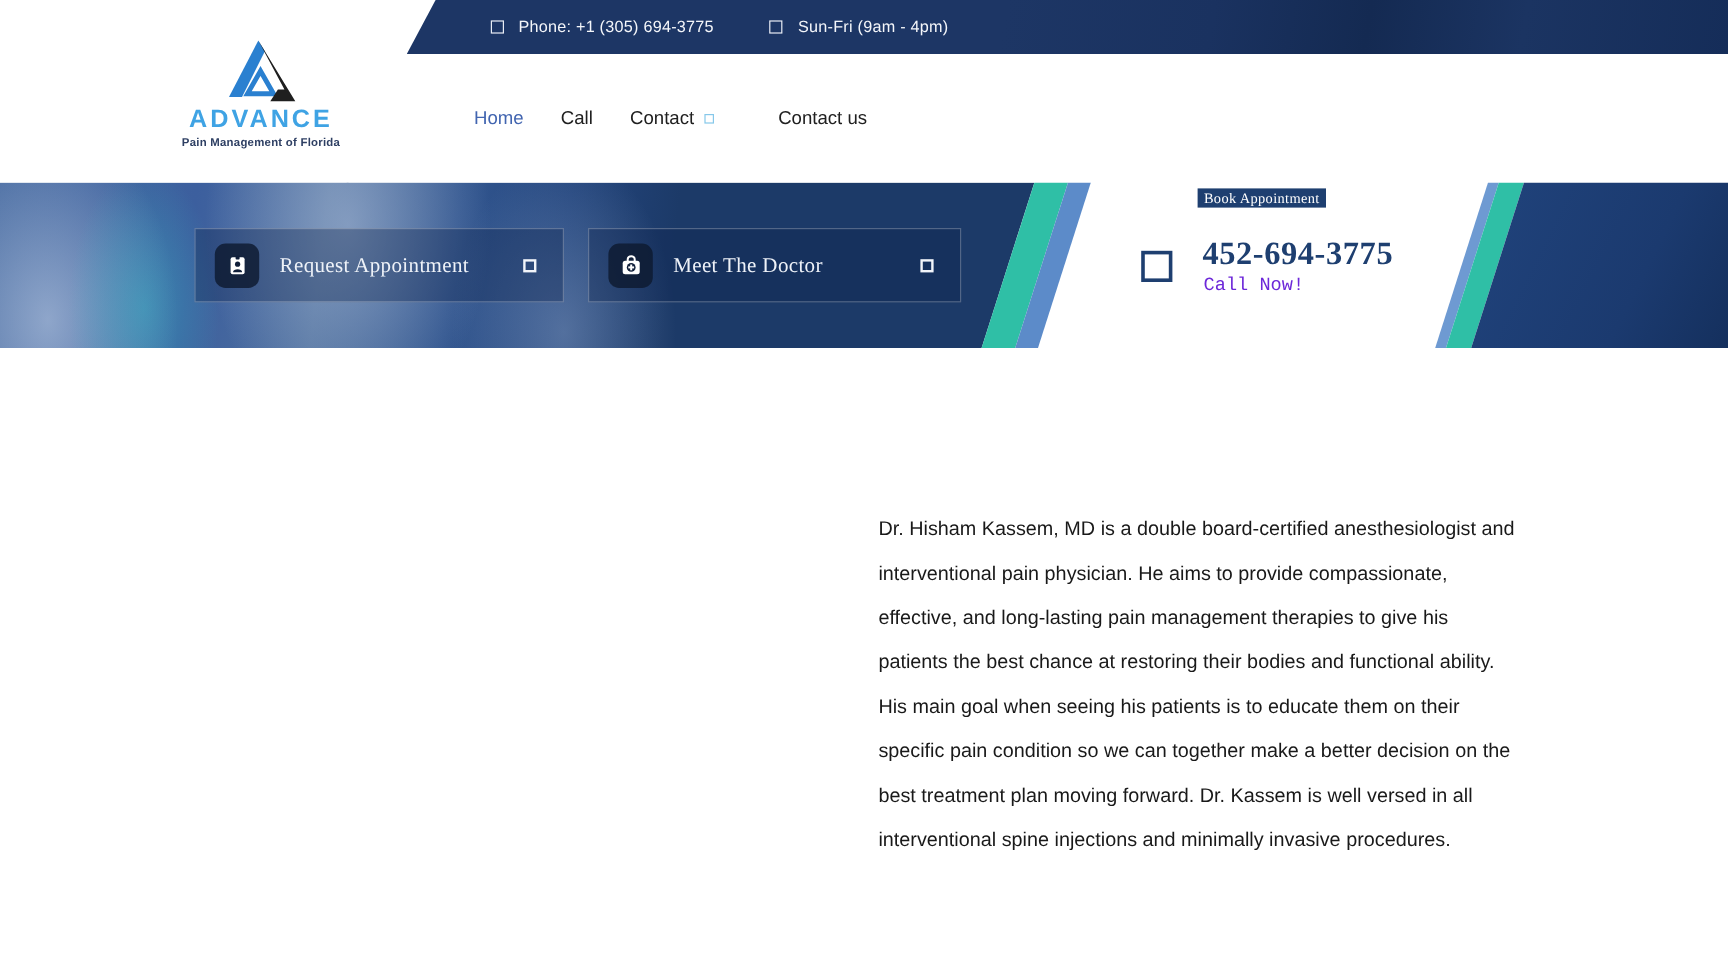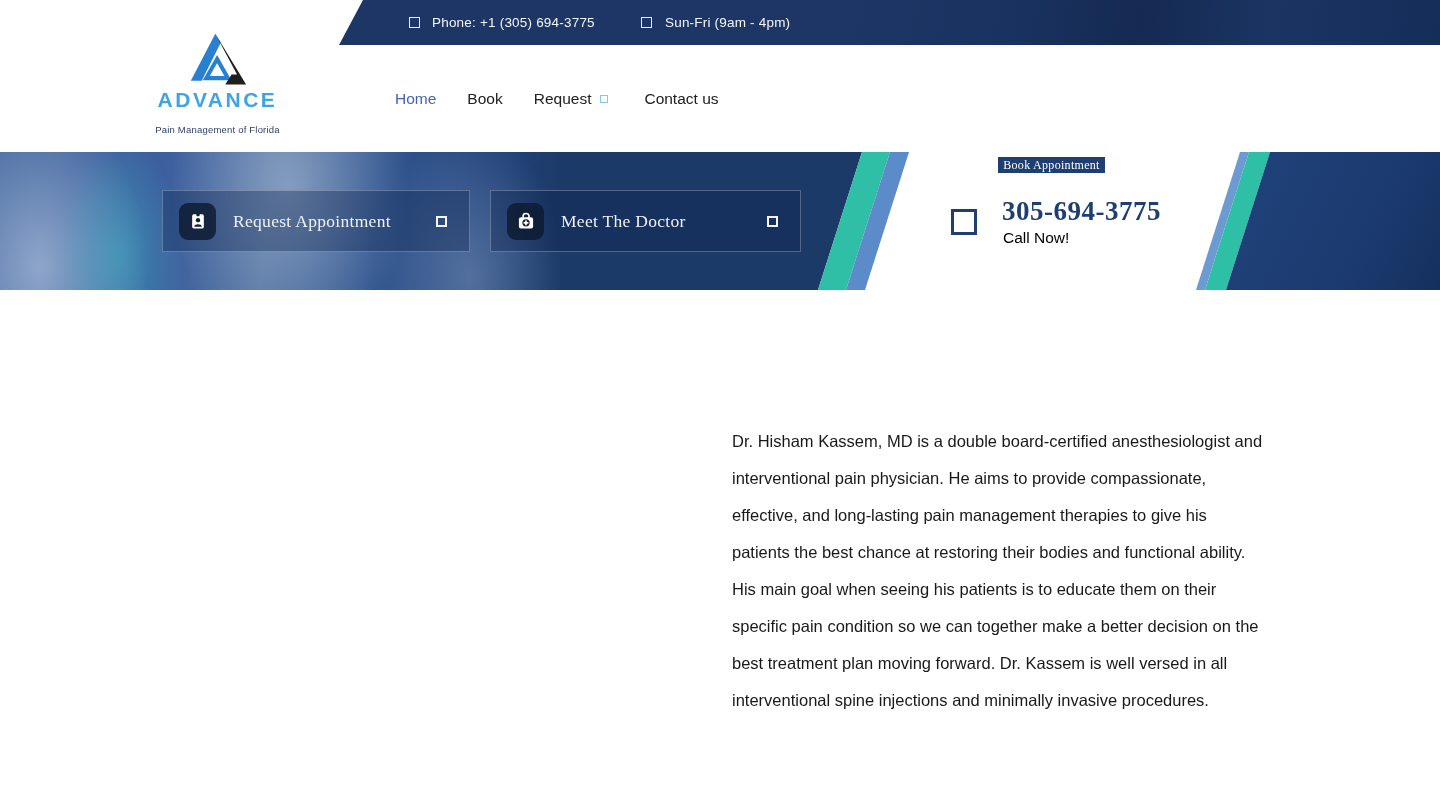--- a/index.html
+++ b/index.html
@@ -24,21 +24,21 @@
   }
 
   
   .diag-svg { position:absolute; left:0; top:45px; }
 
   
   .header { position:absolute; left:0; top:45px; width:1440px; height:107px; background:#fff; }
   .logo { position:absolute; left:150px; top:-12px; width:135px; text-align:center; }
   .logo-mark { display:block; margin:0 auto; }
   .logo-name { font-size:21px; font-weight:bold; letter-spacing:2.5px; color:#3fa3e4; margin-top:1px; }
-  .logo-tag { font-size:9.5px; font-weight:normal; color:#2e3f63; margin-top:12px; letter-spacing:0.2px; }
+  .logo-tag { font-size:9.5px; font-weight:bold; color:#2e3f63; margin-top:2px; letter-spacing:0.2px; }
 
   .nav { position:absolute; left:395px; top:0; height:107px; display:flex; align-items:center; }
   .nav-item { font-size:15.5px; color:#202020; margin-right:31px; cursor:pointer; display:flex; align-items:center; white-space:nowrap; }
   .nav-item.active { color:#4265b0;text-align:right; }
   .dd-sq { display:inline-block; width:8px; height:8px; border:1.5px solid #86c8ea; margin-left:9px; }
 
   
   .banner { position:absolute; left:0; top:152px; width:1440px; height:138px; background:#ffffff; overflow:hidden; }
   .banner-photo {
     position:absolute; left:0; top:0; width:900px; height:138px;
@@ -79,21 +79,21 @@
   .book-btn {
     position:absolute; left:998px; top:5px; width:107px; height:16px;
     background:#1e3f70; color:#ffffff; font-family:"Liberation Serif", serif; font-size:12px;
     display:flex; align-items:center; justify-content:center; letter-spacing:0.3px; cursor:pointer;
   }
   .phone-sq { position:absolute; left:951px; top:57px; width:26px; height:26px; border:3.5px solid #1e3f70; }
   .phone-num {
     position:absolute; left:1002px; top:44px; font-family:"Liberation Serif", serif;
     font-weight:bold; font-size:27px; color:#1e3f70; letter-spacing:0.5px; cursor:pointer; white-space:nowrap;
   }
-  .call-now { position:absolute; left:1003px; top:77px; font-family:Liberation Sans, sans-serif; font-size:15.5px; color:#000000; }
+  .call-now { position:absolute; left:1003px; top:77px; font-family:Liberation Mono, monospace; font-size:15.5px; color:#6d28d9; }
 
   
   .doctor-bio {
     position:absolute; left:732px; top:423px; width:533px;
     font-size:16.5px; line-height:37px; color:#191919;
   }
 </style>
 </head>
 <body>
 
@@ -116,26 +116,26 @@
         <polygon points="29,0 35,10 14,52 2,52" fill="#2a80d0"></polygon>
         <path d="M31,28 L43,49 L19,49 Z" fill="none" stroke="#2a80d0" stroke-width="4.5"></path>
         <path d="M29,0 L63,56 L40,56 L47,45 L53,45 Z" fill="#1f1f1f"></path>
       </svg>
       <div class="logo-name">ADVANCE</div>
       <div class="logo-tag">Pain Management of Florida</div>
     </div>
 
     <nav class="nav">
       <span class="nav-item active">Home</span>
-      <span class="nav-item">Book</span>
+      <span class="nav-item">Call</span>
       <span class="nav-item">
-        <span>Request</span>
+        <span>Contact</span>
         <span class="dd-sq"></span>
       </span>
-      <span class="nav-item" style="margin-left:5px;text-align:center;">Contact us</span>
+      <span class="nav-item" style="margin-left:22px;text-align:center;">Contact us</span>
     </nav>
   </div>
 
   <div class="banner">
     <div class="banner-photo"></div>
     <div class="stripe stripe-teal-l"></div>
     <div class="stripe stripe-blue-l"></div>
     <div class="stripe stripe-blue-r1"></div>
     <div class="stripe stripe-teal-r"></div>
     <div class="stripe navy-block-r"></div>
@@ -162,19 +162,19 @@
           <circle cx="12" cy="11" r="2.6" fill="#101f3a"></circle>
           <path d="M7.5,18.5 c0-3.4 9-3.4 9,0 l0,0.5 l-9,0 Z" fill="#101f3a"></path>
         </svg>
       </span>
       <span class="banner-btn-label">Request Appointment</span>
       <span class="arrow-sq"></span>
     </div>
 
     <div class="book-btn">Book Appointment</div>
     <div class="phone-sq"></div>
-    <div class="phone-num">305-694-3775</div>
+    <div class="phone-num">452-694-3775</div>
     <div class="call-now">Call Now!</div>
   </div>
 
   <p class="doctor-bio">Dr. Hisham Kassem, MD is a double board-certified anesthesiologist and interventional pain physician. He aims to provide compassionate, effective, and long-lasting pain management therapies to give his patients the best chance at restoring their bodies and functional ability. His main goal when seeing his patients is to educate them on their specific pain condition so we can together make a better decision on the best treatment plan moving forward. Dr. Kassem is well versed in all interventional spine injections and minimally invasive procedures.</p>
 
 </div>
 
 </body></html>

